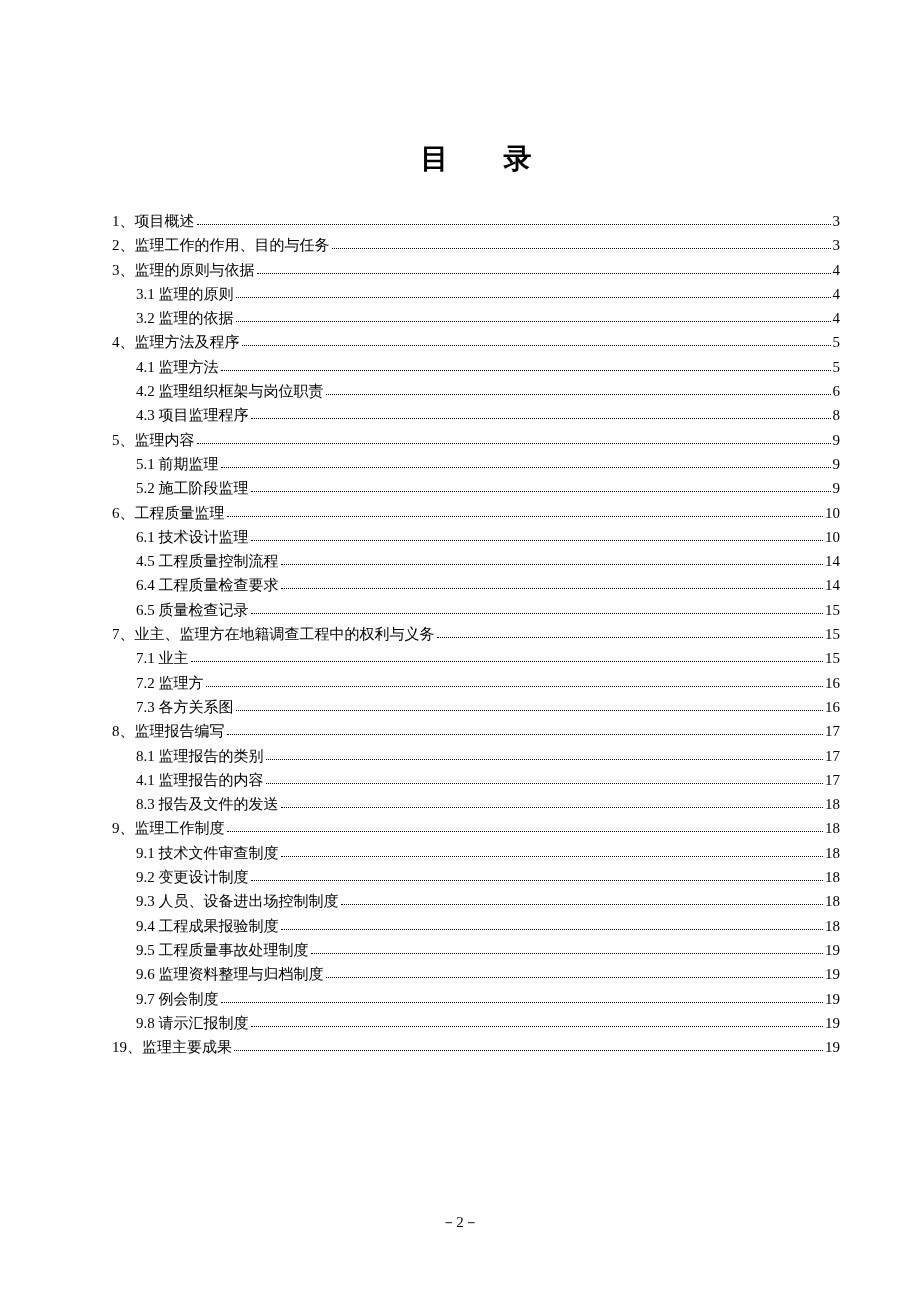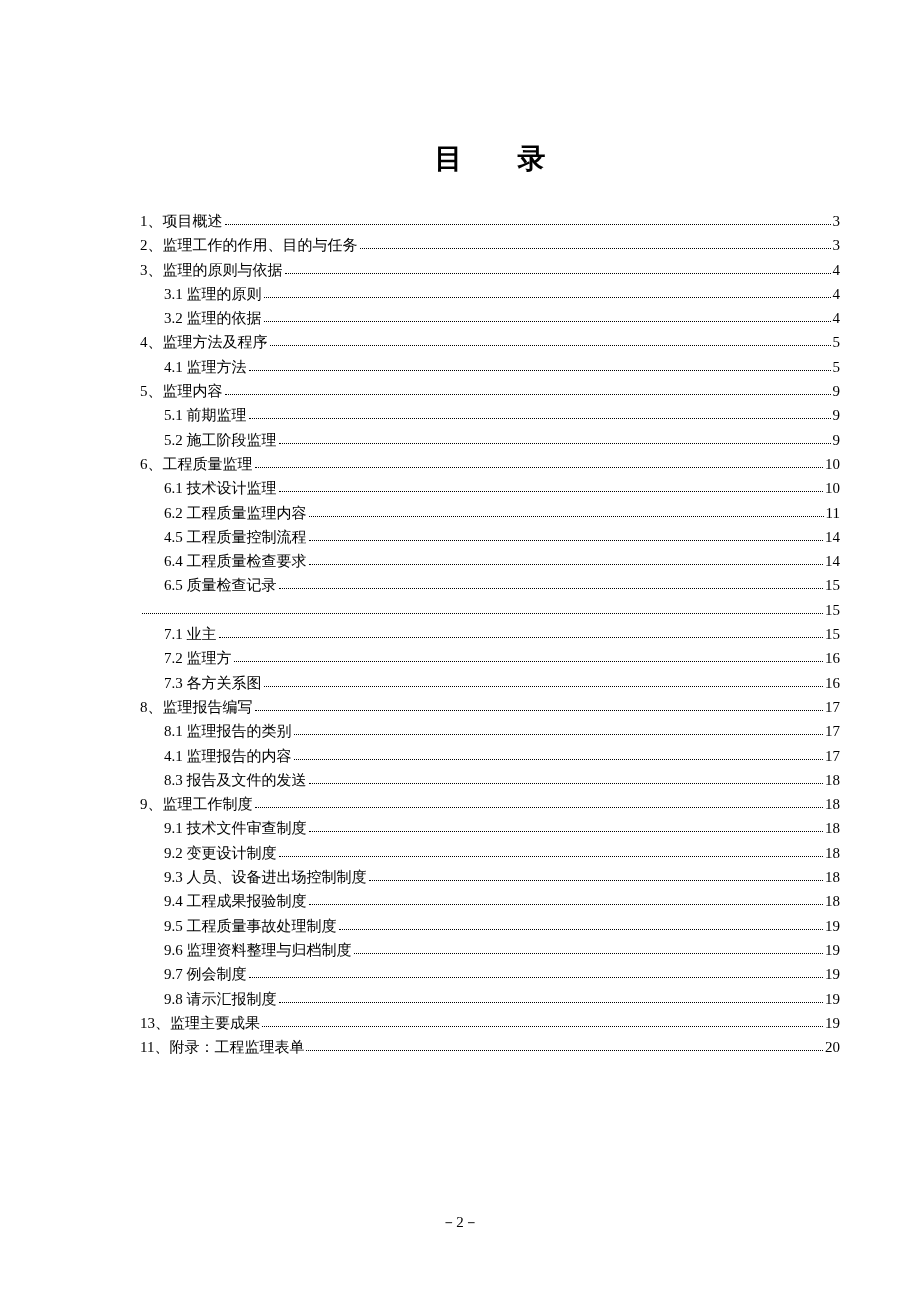--- a/index.html
+++ b/index.html
@@ -10,21 +10,20 @@
     body {
       background: #ffffff;
       font-family: "SimSun", "宋体", serif;
       width: 920px;
       height: 1302px;
       position: relative;
       color: #000;
     }
     .page {
       padding: 140px 80px 0 112px;
-      margin-left: 28px;
     }
     .title {
       text-align: center;
       font-size: 28px;
       font-weight: bold;
       letter-spacing: 24px;
       margin-bottom: 36px;
       padding-left: 24px;
     }
     .toc {
@@ -101,20 +100,30 @@
       <div class="toc-line level-1">
         <span class="toc-label">4、监理方法及程序</span>
         <span class="toc-dots"></span>
         <span class="toc-page">5</span>
       </div>
       <div class="toc-line level-2">
         <span class="toc-label">4.1 监理方法 </span>
         <span class="toc-dots"></span>
         <span class="toc-page">5</span>
       </div>
+      <div class="toc-line level-2">
+        <span class="toc-label">4.2 监理组织框架与岗位职责 </span>
+        <span class="toc-dots"></span>
+        <span class="toc-page">6</span>
+      </div>
+      <div class="toc-line level-2">
+        <span class="toc-label">4.3 项目监理程序 </span>
+        <span class="toc-dots"></span>
+        <span class="toc-page">8</span>
+      </div>
       <div class="toc-line level-1">
         <span class="toc-label">5、监理内容</span>
         <span class="toc-dots"></span>
         <span class="toc-page">9</span>
       </div>
       <div class="toc-line level-2">
         <span class="toc-label">5.1 前期监理 </span>
         <span class="toc-dots"></span>
         <span class="toc-page">9</span>
       </div>
@@ -127,40 +136,36 @@
         <span class="toc-label">6、工程质量监理</span>
         <span class="toc-dots"></span>
         <span class="toc-page">10</span>
       </div>
       <div class="toc-line level-2">
         <span class="toc-label">6.1  技术设计监理 </span>
         <span class="toc-dots"></span>
         <span class="toc-page">10</span>
       </div>
       <div class="toc-line level-2">
-        <span class="toc-label">6.2 工程质量监理内容 </span>
-        <span class="toc-dots"></span>
-        <span class="toc-page">11</span>
-      </div>
-      <div class="toc-line level-2">
         <span class="toc-label">4.5 工程质量控制流程 </span>
         <span class="toc-dots"></span>
         <span class="toc-page">14</span>
       </div>
       <div class="toc-line level-2">
         <span class="toc-label">6.4 工程质量检查要求 </span>
         <span class="toc-dots"></span>
         <span class="toc-page">14</span>
       </div>
       <div class="toc-line level-2">
         <span class="toc-label">6.5 质量检查记录 </span>
         <span class="toc-dots"></span>
         <span class="toc-page">15</span>
       </div>
       <div class="toc-line level-1">
+        <span class="toc-label">7、业主、监理方在地籍调查工程中的权利与义务</span>
         <span class="toc-dots"></span>
         <span class="toc-page">15</span>
       </div>
       <div class="toc-line level-2">
         <span class="toc-label">7.1 业主 </span>
         <span class="toc-dots"></span>
         <span class="toc-page">15</span>
       </div>
       <div class="toc-line level-2">
         <span class="toc-label">7.2 监理方 </span>
@@ -231,25 +236,20 @@
         <span class="toc-label">9.7  例会制度 </span>
         <span class="toc-dots"></span>
         <span class="toc-page">19</span>
       </div>
       <div class="toc-line level-2">
         <span class="toc-label">9.8  请示汇报制度 </span>
         <span class="toc-dots"></span>
         <span class="toc-page">19</span>
       </div>
       <div class="toc-line level-1">
-        <span class="toc-label">13、监理主要成果</span>
-        <span class="toc-dots"></span>
-        <span class="toc-page">19</span>
-      </div>
-      <div class="toc-line level-1">
-        <span class="toc-label">11、附录：工程监理表单</span>
-        <span class="toc-dots"></span>
-        <span class="toc-page">20</span>
+        <span class="toc-label">19、监理主要成果</span>
+        <span class="toc-dots"></span>
+        <span class="toc-page">19</span>
       </div>
     </div>
 </div>
 
 <div class="page-number">－2－</div>
 
 </body></html>

